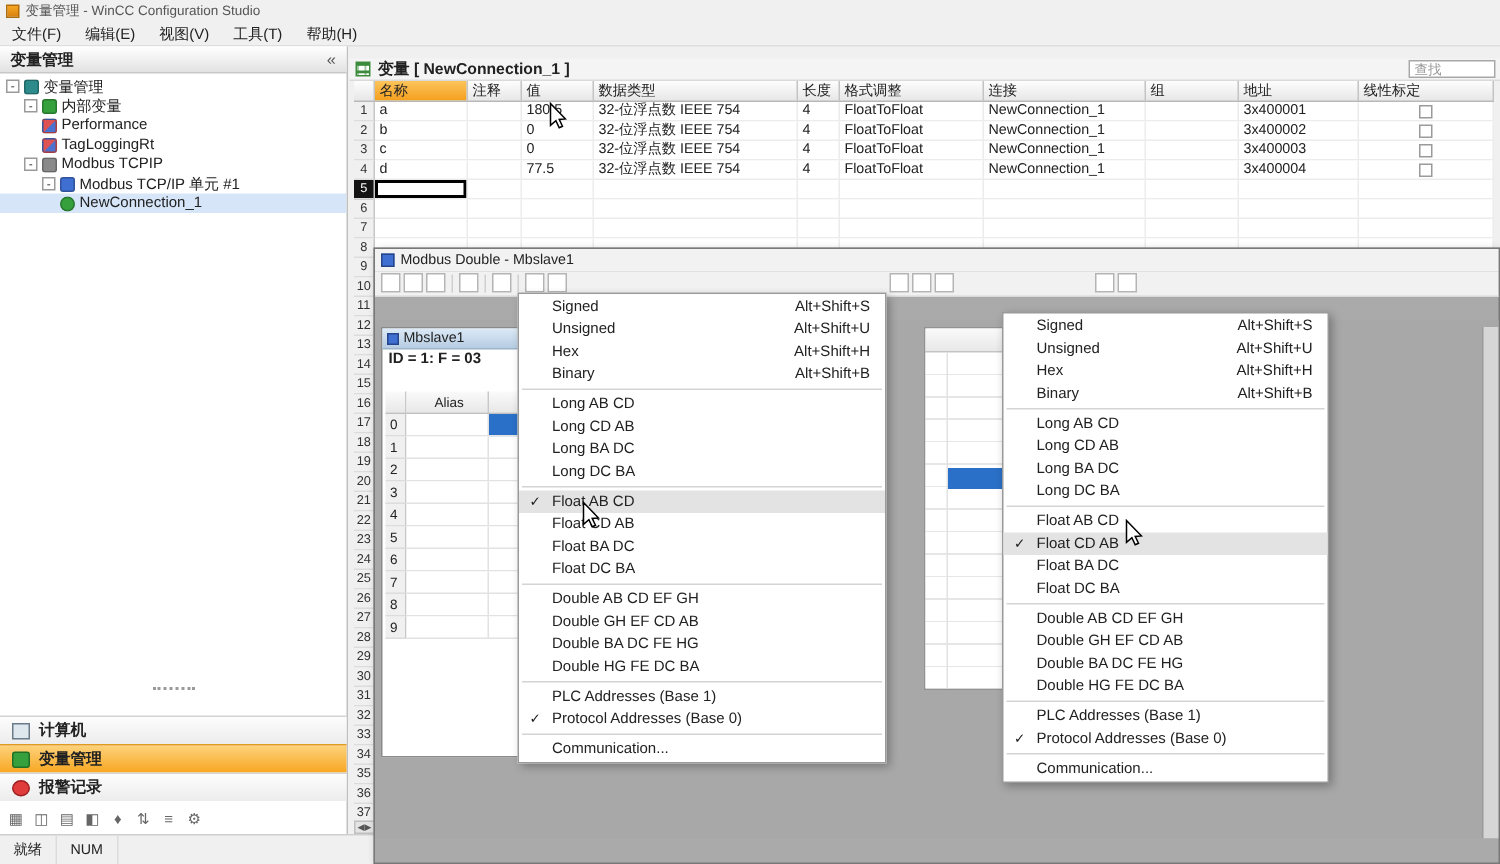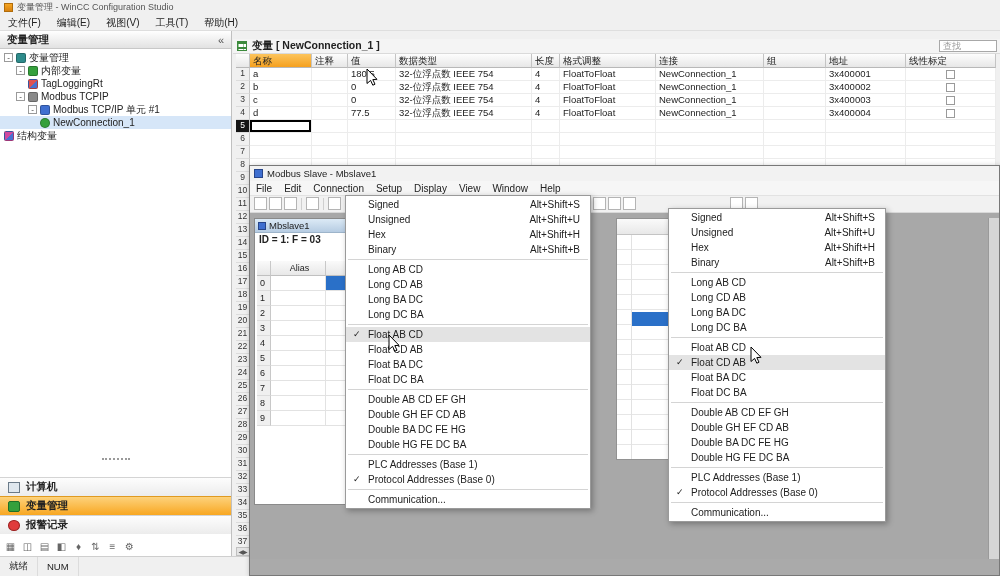--- a/index.html
+++ b/index.html
@@ -155,39 +155,39 @@
         <span class="ticon ic-root"></span>
         <span>变量管理</span>
       </div>
       <div class="tree-item" style="padding-left: 16px;">
         <span class="expander">-</span>
         <span class="ticon ic-tags"></span>
         <span>内部变量</span>
       </div>
       <div class="tree-item" style="padding-left: 28px;">
         <span class="ticon ic-tag"></span>
+        <span>Performance</span>
+      </div>
+      <div class="tree-item" style="padding-left: 28px;">
+        <span class="ticon ic-tag"></span>
         <span>TagLoggingRt</span>
       </div>
       <div class="tree-item" style="padding-left: 16px;">
         <span class="expander">-</span>
         <span class="ticon ic-driver"></span>
         <span>Modbus TCPIP</span>
       </div>
       <div class="tree-item" style="padding-left: 28px;">
         <span class="expander">-</span>
         <span class="ticon ic-unit"></span>
         <span>Modbus TCP/IP 单元 #1</span>
       </div>
       <div class="tree-item selected" style="padding-left: 40px;">
         <span class="ticon ic-conn"></span>
         <span>NewConnection_1</span>
-      </div>
-      <div class="tree-item" style="padding-left: 4px;">
-        <span class="ticon ic-struct"></span>
-        <span>结构变量</span>
       </div>
     </div>
   <div class="dots"></div>
   <div class="nav" id="side-nav">
       <div class="nav-item">
         <span class="nic nic-computer"></span>
         <span>计算机</span>
       </div>
       <div class="nav-item active">
         <span class="nic nic-tags"></span>
@@ -736,32 +736,22 @@
 <div class="hscroll">◀▶</div>
 
 <div class="statusbar">
   <span class="seg">就绪</span>
   <span class="seg">NUM</span>
 </div>
 
 <div class="modbus">
   <div class="m-title">
     <span class="m-app-icon"></span>
-    <span>Modbus Slave - Mbslave1</span>
+    <span>Modbus Double - Mbslave1</span>
   </div>
-  <div class="m-menubar" id="modbus-menubar">
-      <div class="mi">File</div>
-      <div class="mi">Edit</div>
-      <div class="mi">Connection</div>
-      <div class="mi">Setup</div>
-      <div class="mi">Display</div>
-      <div class="mi">View</div>
-      <div class="mi">Window</div>
-      <div class="mi">Help</div>
-    </div>
   <div class="m-toolbar" id="modbus-toolbar">
       <div class="tgroup" style="left: 4px;">
         <span class="tbi"></span>
         <span class="tbi"></span>
         <span class="tbi"></span>
         <span class="tsep"></span>
         <span class="tbi"></span>
         <span class="tsep"></span>
         <span class="tbi"></span>
         <span class="tsep"></span>

